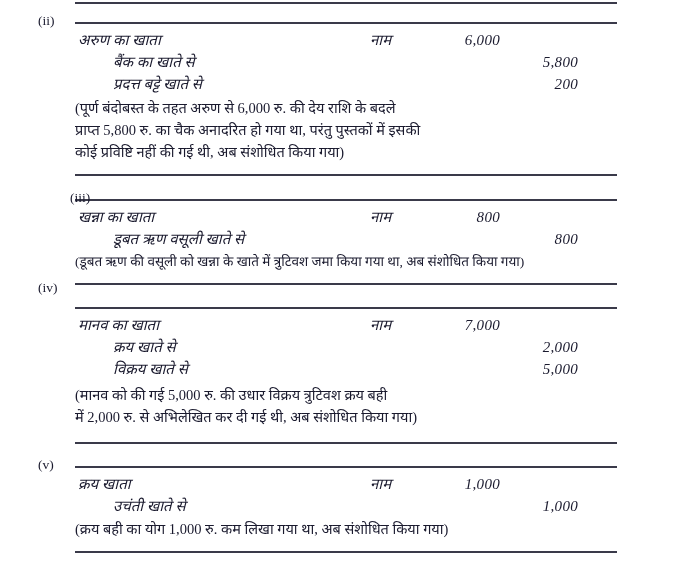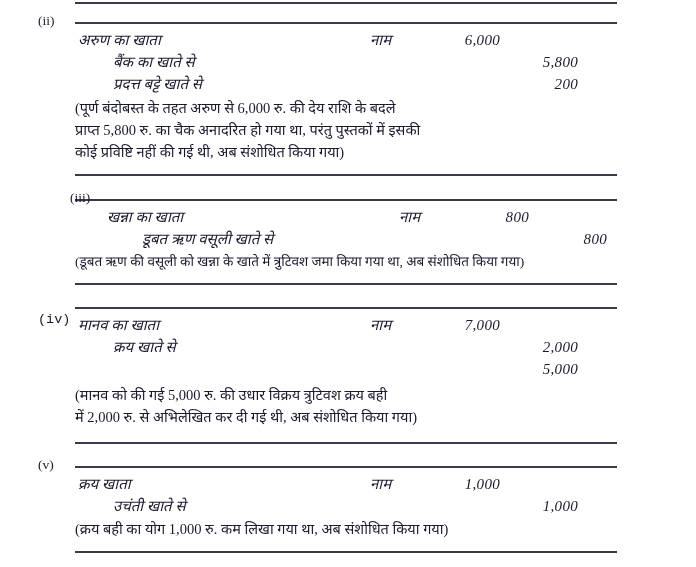--- a/index.html
+++ b/index.html
@@ -111,21 +111,21 @@
   <div class="rule" style="top:174px;"></div>
   <div class="rule" style="top:199px;"></div>
   <div class="rule" style="top:283px;"></div>
   <div class="rule" style="top:307px;"></div>
   <div class="rule" style="top:442px;"></div>
   <div class="rule" style="top:466px;"></div>
   <div class="rule" style="top:551px;"></div>
 
   <div class="roman" style="top:13px;">(ii)</div>
   <div class="roman" style="top:190px;margin-left:32px;">(iii)</div>
-  <div class="roman" style="top:312px;font-family:Liberation Mono, monospace;">(iv)</div>
+  <div class="roman" style="top:280px;">(iv)</div>
   <div class="roman" style="top:457px;">(v)</div>
 
   <div class="entry" style="top:29px;">
     <div class="row">
       <span class="acct">अरुण का खाता</span>
       <span class="dr-label">नाम</span>
       <span class="amt-dr">6,000</span>
     </div>
     <div class="row">
       <span class="acct indent">बैंक का खाते से</span>
@@ -135,21 +135,21 @@
       <span class="acct indent">प्रदत्त बट्टे खाते से</span>
       <span class="amt-cr">200</span>
     </div>
   </div>
   <div class="narration" style="top:97px;">
     <span class="nline">(पूर्ण बंदोबस्त के तहत अरुण से 6,000 रु. की देय राशि के बदले</span>
     <span class="nline">प्राप्त 5,800 रु. का चैक अनादरित हो गया था, परंतु पुस्तकों में इसकी</span>
     <span class="nline">कोई प्रविष्टि नहीं की गई थी, अब संशोधित किया गया)</span>
   </div>
 
-  <div class="entry" style="top:206px;margin-left:29px;">
+  <div class="entry" style="top:206px;">
     <div class="row">
       <span class="acct">खन्ना का खाता</span>
       <span class="dr-label">नाम</span>
       <span class="amt-dr">800</span>
     </div>
     <div class="row">
       <span class="acct indent">डूबत ऋण वसूली खाते से</span>
       <span class="amt-cr">800</span>
     </div>
   </div>
@@ -161,20 +161,21 @@
     <div class="row">
       <span class="acct">मानव का खाता</span>
       <span class="dr-label">नाम</span>
       <span class="amt-dr">7,000</span>
     </div>
     <div class="row">
       <span class="acct indent">क्रय खाते से</span>
       <span class="amt-cr">2,000</span>
     </div>
     <div class="row">
+      <span class="acct indent">विक्रय खाते से</span>
       <span class="amt-cr">5,000</span>
     </div>
   </div>
   <div class="narration" style="top:384px;">
     <span class="nline">(मानव को की गई 5,000 रु. की उधार विक्रय त्रुटिवश क्रय बही</span>
     <span class="nline">में 2,000 रु. से अभिलेखित कर दी गई थी, अब संशोधित किया गया)</span>
   </div>
 
   <div class="entry" style="top:473px;">
     <div class="row">

